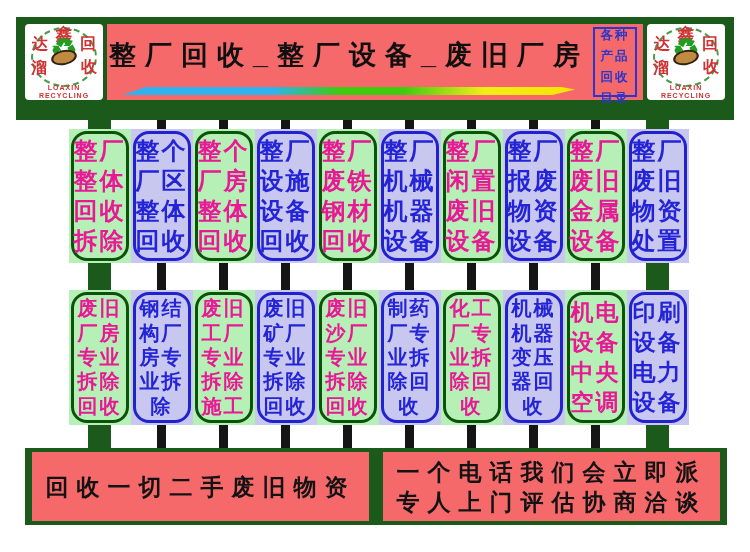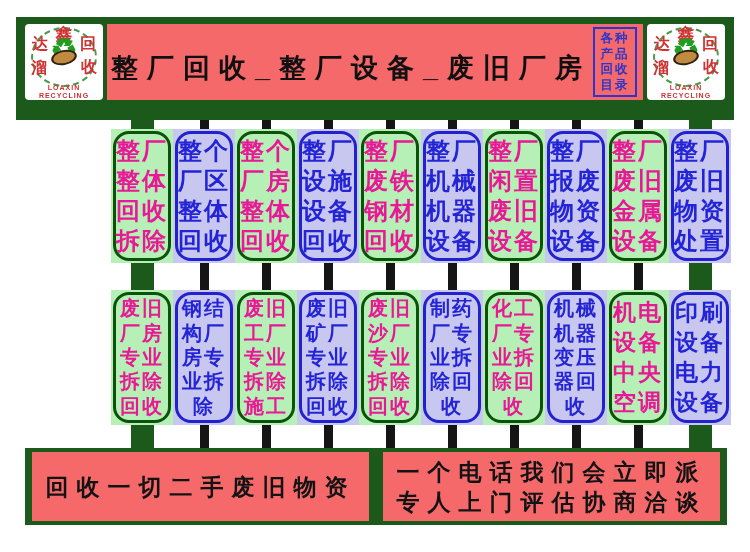--- a/index.html
+++ b/index.html
@@ -25,34 +25,34 @@
   .logo-recycle{position:absolute;top:9px;left:50%;transform:translateX(-50%);
                 font-size:30px;line-height:34px;color:#1f9e1f;font-weight:bold;}
   .logo-handshake{position:absolute;top:26px;left:50%;transform:translateX(-50%) rotate(-12deg);
                   width:22px;height:11px;background:#c08a40;border:2px solid #332211;
                   border-radius:50%;}
   .logo-brand{position:absolute;bottom:0px;left:0;width:100%;text-align:center;
               font-size:7px;line-height:8px;font-weight:bold;color:#d03030;letter-spacing:1px;}
 
   
   .mid{flex:1;background:#f5696b;display:flex;min-width:0;}
-  .banner-text{flex:1;display:flex;flex-direction:row;justify-content:space-between;
+  .banner-text{flex:1;display:flex;flex-direction:column;justify-content:space-between;
                align-items:center;padding:16px 4px 5px 4px;min-width:0;}
   .bt-line{font-size:27px;line-height:30px;font-weight:bold;color:#101010;
            letter-spacing:9px;white-space:nowrap;}
   .stripe{height:8px;width:95%;
           background:linear-gradient(90deg,#2fb2ef 0%,#2fb2ef 33%,#3ecb10 48%,#3ecb10 62%,#f2ee18 80%,#f8e400 100%);
           clip-path:polygon(0% 100%,5% 0%,97% 0%,100% 30%,95% 100%);}
   .catalog-box{flex:none;width:40px;margin:3px 6px 3px 2px;border:2px solid #2a36cc;
-               display:flex;flex-direction:column;justify-content:space-evenly;align-items:center;}
+               display:flex;flex-direction:column;justify-content:space-evenly;align-items:center;gap:8px;}
   .cat-line{font-size:12.5px;line-height:13px;font-weight:bold;color:#2a36cc;letter-spacing:2px;}
 
   
-  .grid{position:absolute;left:10px;top:120px;width:721px;height:330px;
-        display:flex;justify-content:flex-end;}
+  .grid{position:absolute;left:18px;top:120px;width:721px;height:330px;
+        display:flex;justify-content:center;}
   .gcol{width:62px;display:flex;flex-direction:column;align-items:center;}
   .pole{flex:none;}
   .pole-black{width:9px;background:#151515;}
   .pole-green{width:23px;background:#1c5a1c;}
   .card{flex:none;width:62px;box-sizing:border-box;padding:2px;}
   .card.row1{height:134px;}
   .card.row2{height:135px;}
   .card-inner{width:100%;height:100%;box-sizing:border-box;border-radius:16px;
               display:flex;flex-direction:column;justify-content:space-evenly;
               align-items:center;padding:1px 0;}

